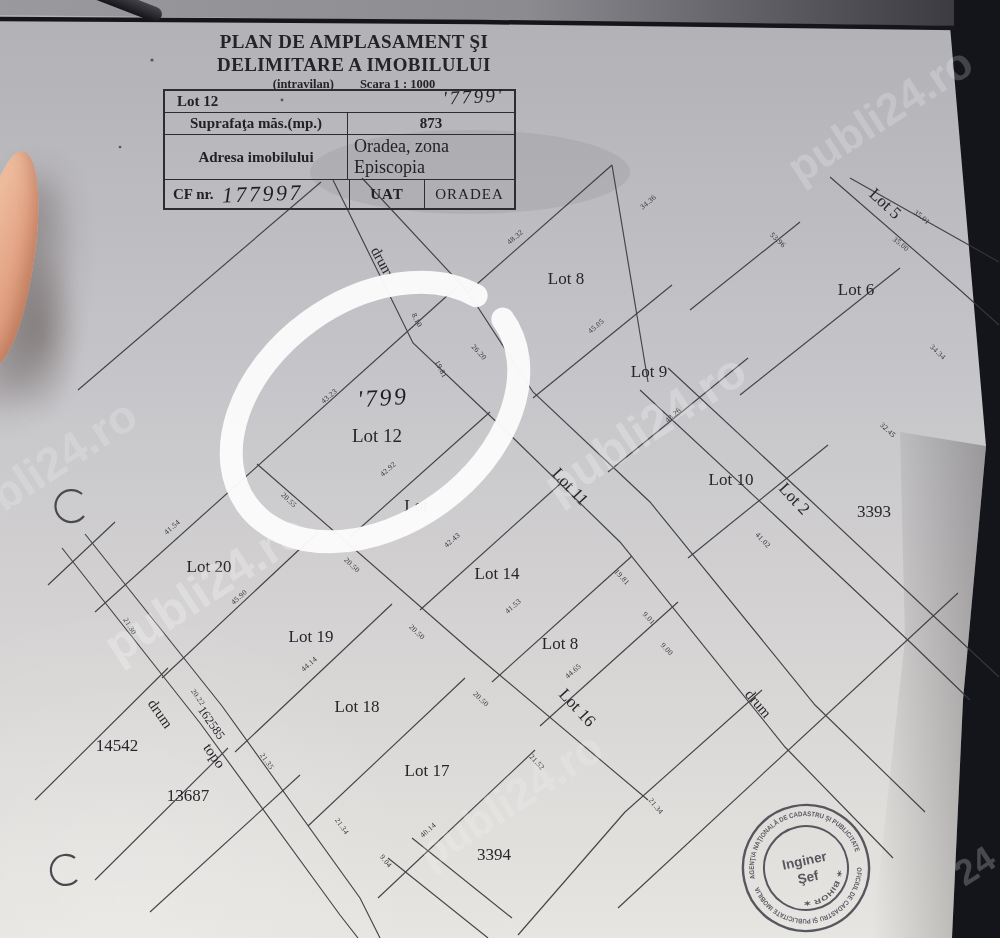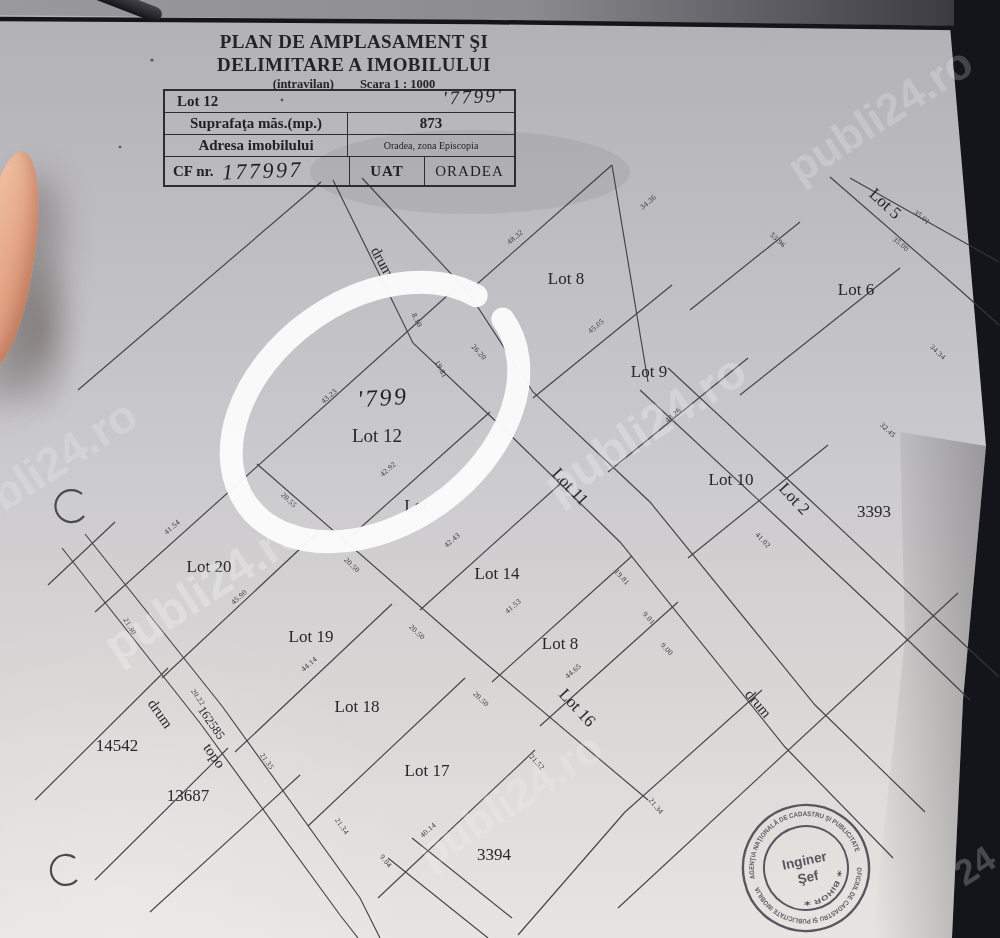--- a/index.html
+++ b/index.html
@@ -32,21 +32,21 @@
   .tcell{display:flex;align-items:center;justify-content:center;
          font-weight:bold;font-size:15px;padding:1px 6px;position:relative;}
   .tcell.lab{width:170px;flex:none;border-right:1.5px solid #2c2c31;}
   .tcell.grow{flex:1;}
   .r1val{justify-content:flex-start;padding-left:12px;}
   .h1{position:absolute;right:10px;top:-5px;font-size:19px;font-weight:normal;transform:rotate(-3deg);}
   .lab4{width:170px;flex:none;border-right:1.5px solid #2c2c31;justify-content:flex-start;padding-left:8px;}
   .h4{font-size:22px;font-weight:normal;margin-left:8px;transform:rotate(-2deg);}
   .uat{width:62px;flex:none;border-right:1.5px solid #2c2c31;letter-spacing:1px;}
   .orad{flex:1;letter-spacing:1px;font-weight:normal;}
-  .r3v{font-weight:normal;font-size:10px;text-align:center;}
+  .r3v{font-weight:normal;font-size:18px;}
 
   
   .finger{position:absolute;left:-22px;top:150px;width:56px;height:218px;
           border-radius:46% 54% 42% 50%;
           background:linear-gradient(100deg,#f2c6aa 0%,#e4a686 55%,#cf8a6b 100%);
           transform:rotate(10deg);
           box-shadow:20px 28px 34px 8px rgba(60,48,42,.32), inset -8px -5px 14px rgba(150,80,55,.30);}
   .finger-shadow{position:absolute;left:2px;top:250px;width:80px;height:170px;border-radius:50%;
           background:radial-gradient(ellipse at center,rgba(70,58,52,.30),rgba(70,58,52,0) 70%);
           filter:blur(6px);}

